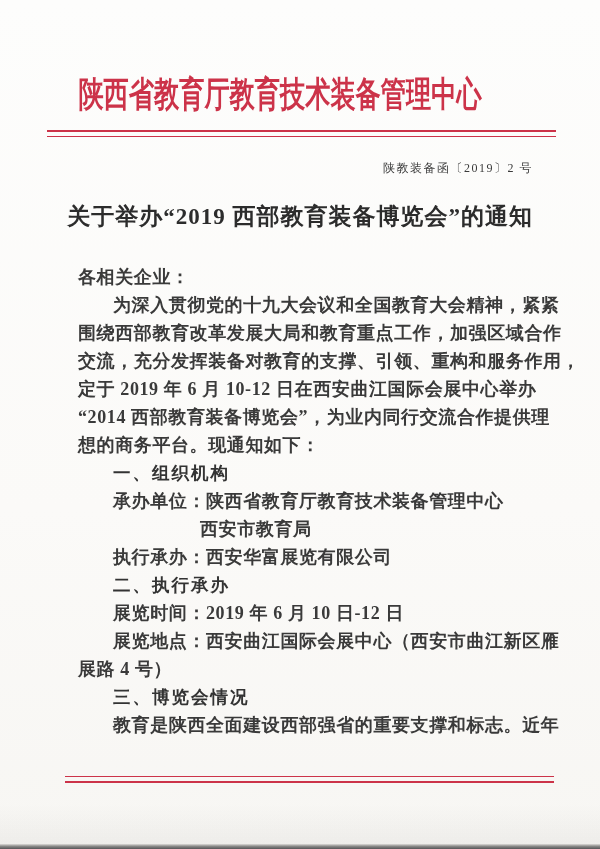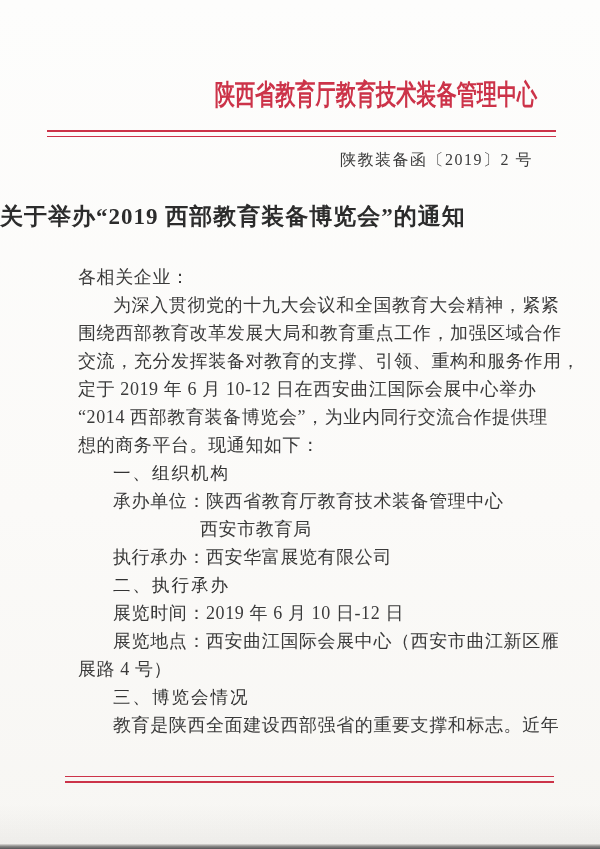--- a/index.html
+++ b/index.html
@@ -11,56 +11,56 @@
   .sheet{
     position:relative;
     width:600px;height:849px;
     margin:0 auto;
     background:linear-gradient(180deg,#fdfdfc 0%,#fbfaf8 60%,#f7f6f3 100%);
     overflow:hidden;
     font-family:"Liberation Serif","DejaVu Serif",serif;
   }
   .org-title{
     position:absolute;top:70px;left:0;right:0;
-    text-align:right;white-space:nowrap;
-    font-size:28px;line-height:50px;font-weight:bold;
+    text-align:left;white-space:nowrap;
+    font-size:35px;line-height:50px;font-weight:bold;
     color:var(--accent);
   }
   .org-title .squeeze{
     display:inline-block;
     transform:scaleX(0.72);
     transform-origin:center;
     letter-spacing:0px;
   }
   .letterhead-rule{
     position:absolute;top:130px;left:47px;right:44px;height:4px;
     border-top:2px solid var(--accent);
     border-bottom:1px solid var(--accent);
   }
   .doc-number{
-    position:absolute;top:148px;right:67px;
-    font-size:16px;line-height:24px;letter-spacing:1.5px;
+    position:absolute;top:156px;right:67px;
+    font-size:12px;line-height:24px;letter-spacing:1.5px;
     color:var(--ink);white-space:nowrap;
   }
   .notice-title{
     position:absolute;top:200px;left:0;right:0;
-    white-space:nowrap;
+    text-align:center;white-space:nowrap;
     font-size:23px;line-height:34px;font-weight:bold;
     letter-spacing:1px;color:var(--ink-dark);
   }
   .body-text{
     position:absolute;top:263px;left:78px;right:50px;
     font-size:18px;line-height:28px;letter-spacing:0.6px;
     color:var(--ink);
   }
-  .line{height:28px;white-space:nowrap;}
+  .line{height:28px;white-space:nowrap;font-weight:bold;}
   .ind2{padding-left:35px;}
   .ind7{padding-left:122px;}
   .bold{
-    font-weight:normal;color:#333;
+    font-weight:bold;color:#333;
     font-family:"Liberation Sans","DejaVu Sans",sans-serif;
     letter-spacing:2px;font-size:17.5px;
   }
   .footer-rule{
     position:absolute;top:776px;left:65px;right:46px;height:4px;
     border-top:1px solid var(--accent);
     border-bottom:2px solid var(--accent);
   }
   .scan-shade{
     position:absolute;left:0;right:0;bottom:5px;height:40px;

